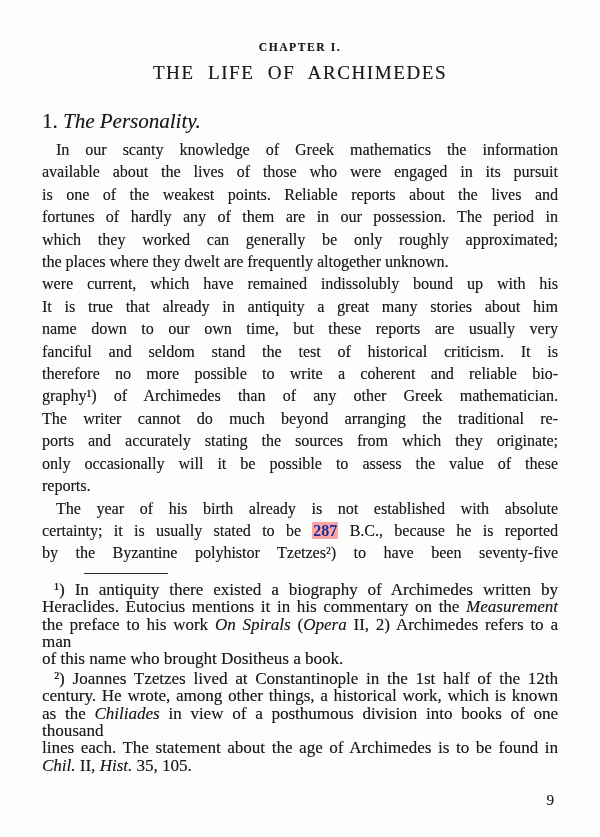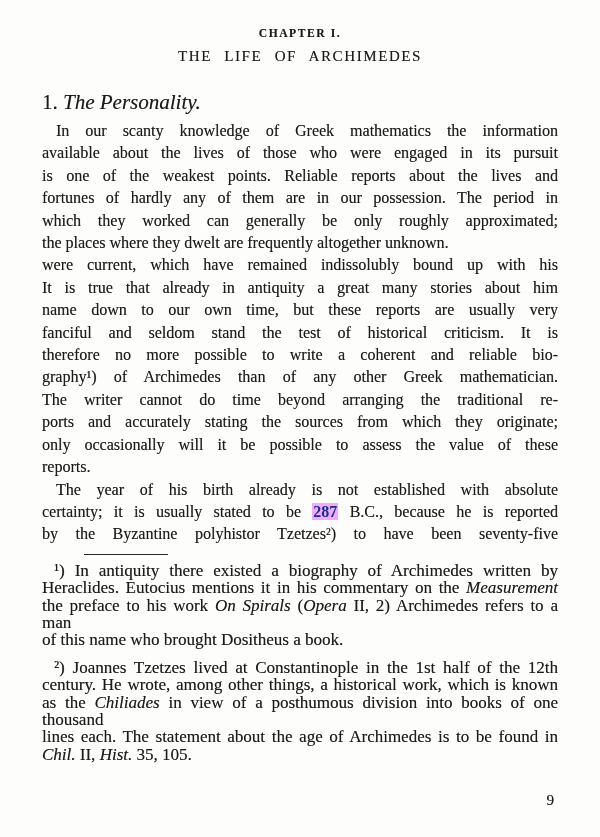--- a/index.html
+++ b/index.html
@@ -10,30 +10,30 @@
     color: #1b1b1b;
     overflow: hidden;
   }
   .page {
     position: relative;
     width: 600px; height: 837px;
     text-shadow: 0.2px 0.2px 0 rgba(0,0,0,0.45);
   }
   .chapter-heading {
     margin: 0;
-    padding-top: 27px;
+    padding-top: 41px;
     text-align: center;
     font-size: 11.5px;
     font-weight: 700;
     letter-spacing: 1.6px;
   }
   .book-title {
     margin: 9px 0 0 0;
     text-align: center;
-    font-size: 15px;
+    font-size: 19px;
     font-weight: 400;
     letter-spacing: 1.6px;
     word-spacing: 7px;
   }
   .section-heading {
     margin: 25px 0 0 42px;
     font-size: 21px;
   }
   .section-heading .it { font-style: italic; }
   .content {
@@ -48,37 +48,37 @@
   .tline {
     text-align: justify;
     text-align-last: justify;
     white-space: normal;
   }
   .tline.last { text-align-last: left; }
   .para .tline.first { text-indent: 14px; }
   .fn .tline.first { text-indent: 12px; }
   .it { font-style: italic; }
   .hl {
-    background: #f0abfc;
+    background: #fca5a5;
     color: #1d2c92;
     padding: 0 1px;
     text-shadow: none;
     font-weight: 700;
   }
   .fn-separator {
     width: 84px;
     height: 0;
     border-top: 1.6px solid #2a2a2a;
     margin: 8px 0 7px 42px;
   }
   .footnotes {
     font-size: 17px;
     line-height: 17.4px;
   }
-  .fn + .fn { margin-top: 10px; }
+  .fn + .fn { margin-top: 2px; }
   .page-number {
     position: absolute;
     right: 46px;
     bottom: 28px;
     font-size: 15px;
   }
 </style>
 </head>
 <body>
 
@@ -104,21 +104,21 @@
           <div class="tline"><span>which they worked can generally be only roughly approximated;</span></div>
           <div class="tline last"><span>the places where they dwelt are frequently altogether unknown.</span></div>
         </div>
       <div class="para">
           <div class="tline"><span>were current, which have remained indissolubly bound up with his</span></div>
           <div class="tline"><span>It is true that already in antiquity a great many stories about him</span></div>
           <div class="tline"><span>name down to our own time, but these reports are usually very</span></div>
           <div class="tline"><span>fanciful and seldom stand the test of historical criticism. It is</span></div>
           <div class="tline"><span>therefore no more possible to write a coherent and reliable bio-</span></div>
           <div class="tline"><span>graphy¹) of Archimedes than of any other Greek mathematician.</span></div>
-          <div class="tline"><span>The writer cannot do time beyond arranging the traditional re-</span></div>
+          <div class="tline"><span>The writer cannot do much beyond arranging the traditional re-</span></div>
           <div class="tline"><span>ports and accurately stating the sources from which they originate;</span></div>
           <div class="tline"><span>only occasionally will it be possible to assess the value of these</span></div>
           <div class="tline last"><span>reports.</span></div>
         </div>
       <div class="para">
           <div class="tline first"><span>The year of his birth already is not established with absolute</span></div>
           <div class="tline"><span>certainty; it is usually stated to be </span><span class="hl">287</span><span> B.C., because he is reported</span></div>
           <div class="tline"><span>by the Byzantine polyhistor Tzetzes²) to have been seventy-five</span></div>
         </div>
     </div>

